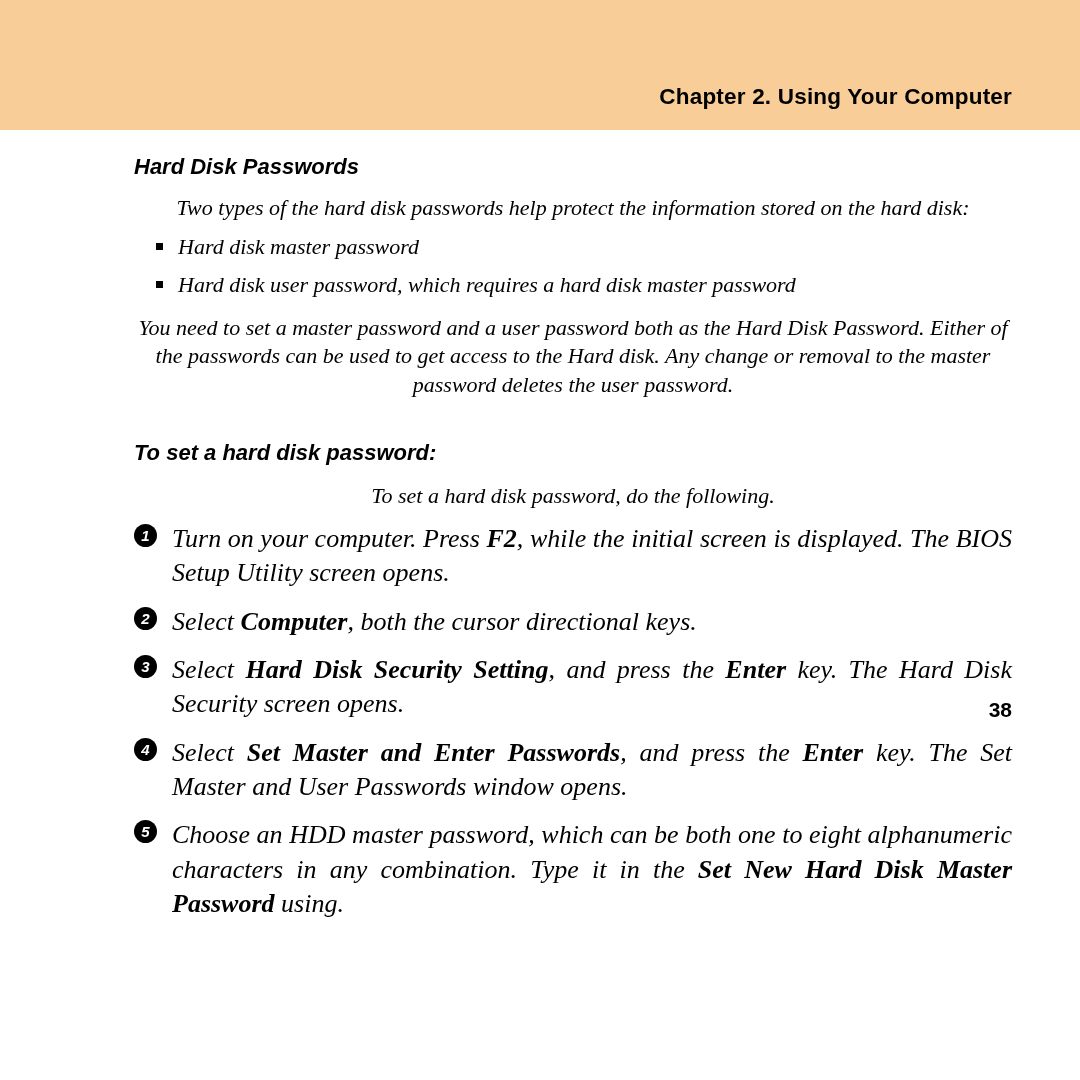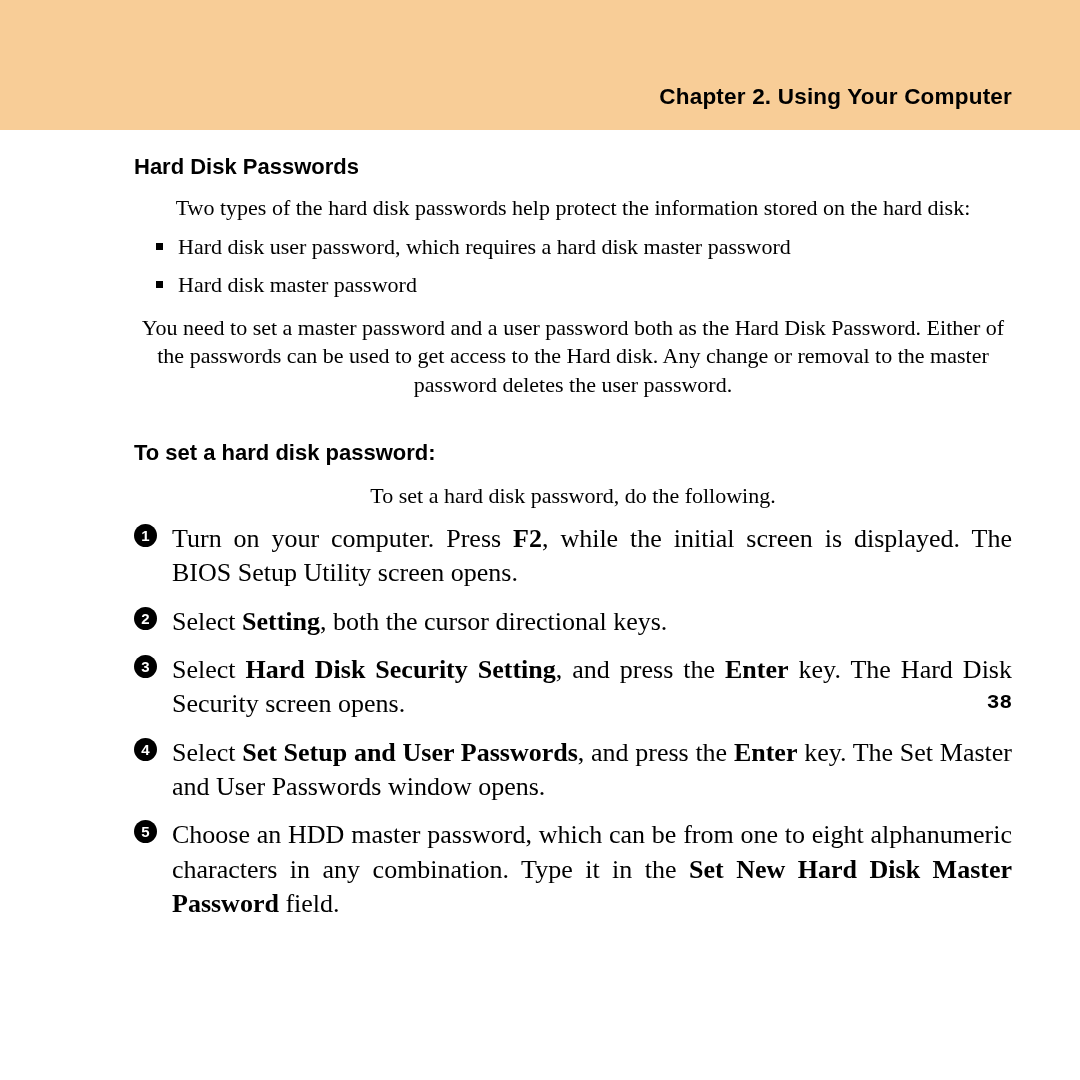--- a/index.html
+++ b/index.html
@@ -15,20 +15,21 @@
     text-align: right;
   }
   .chapter-title {
     font-family: Helvetica, Arial, sans-serif;
     font-weight: bold;
     font-size: 22.5px;
     letter-spacing: 0.2px;
   }
   .content {
     padding: 24px 68px 0 134px;
+    font-style: italic;
   }
   .h-sans {
     font-family: Helvetica, Arial, sans-serif;
     font-weight: bold;
     font-size: 22px;
     margin-bottom: 14px;
   }
   .h-sans.second {
     margin-top: 40px;
     margin-bottom: 16px;
@@ -88,22 +89,22 @@
     font-family: Helvetica, Arial, sans-serif;
     font-size: 15px;
     font-weight: bold;
     text-align: center;
     line-height: 23px;
   }
   .b { font-weight: bold; }
   .page-num {
     position: absolute;
     right: 68px;
-    bottom: 54px;
-    font-family: Liberation Mono, monospace;
+    bottom: 46px;
+    font-family: Liberation Sans, sans-serif;
     font-weight: bold;
     font-size: 21px;
   }
   .page { position: relative; width: 1080px; height: 768px; }
 </style>
 </head>
 <body>
 
 <div class="page">
 
@@ -111,45 +112,45 @@
     <div class="chapter-title">Chapter 2. Using Your Computer</div>
   </div>
 
   <div class="content">
 
     <div class="h-sans">Hard Disk Passwords</div>
 
     <p class="body">Two types of the hard disk passwords help protect the information stored on the hard disk:</p>
 
     <ul class="bullets">
+      <li>Hard disk master password</li>
       <li>Hard disk user password, which requires a hard disk master password</li>
-      <li>Hard disk master password</li>
     </ul>
 
     <p class="body spaced">You need to set a master password and a user password both as the Hard Disk Password. Either of the passwords can be used to get access to the Hard disk. Any change or removal to the master password deletes the user password.</p>
 
     <div class="h-sans second">To set a hard disk password:</div>
 
     <p class="body intro2">To set a hard disk password, do the following.</p>
 
     <ol class="steps">
       <li>
         <span>Turn on your computer. Press </span><span class="b">F2</span><span>, while the initial screen is displayed. The BIOS Setup Utility screen opens.</span>
       </li>
       <li>
-        <span>Select </span><span class="b">Setting</span><span>, both the cursor directional keys.</span>
+        <span>Select </span><span class="b">Computer</span><span>, both the cursor directional keys.</span>
       </li>
       <li>
         <span>Select </span><span class="b">Hard Disk Security Setting</span><span>, and press the </span><span class="b">Enter</span><span> key. The Hard Disk Security screen opens.</span>
       </li>
       <li>
-        <span>Select </span><span class="b">Set Setup and User Passwords</span><span>, and press the </span><span class="b">Enter</span><span> key. The Set Master and User Passwords window opens.</span>
+        <span>Select </span><span class="b">Set Master and Enter Passwords</span><span>, and press the </span><span class="b">Enter</span><span> key. The Set Master and User Passwords window opens.</span>
       </li>
       <li>
-        <span>Choose an HDD master password, which can be from one to eight alphanumeric characters in any combination. Type it in the </span><span class="b">Set New Hard Disk Master Password</span><span> field.</span>
+        <span>Choose an HDD master password, which can be both one to eight alphanumeric characters in any combination. Type it in the </span><span class="b">Set New Hard Disk Master Password</span><span> using.</span>
       </li>
     </ol>
 
   </div>
 
   <div class="page-num">38</div>
 
 </div>
 
 </body></html>

